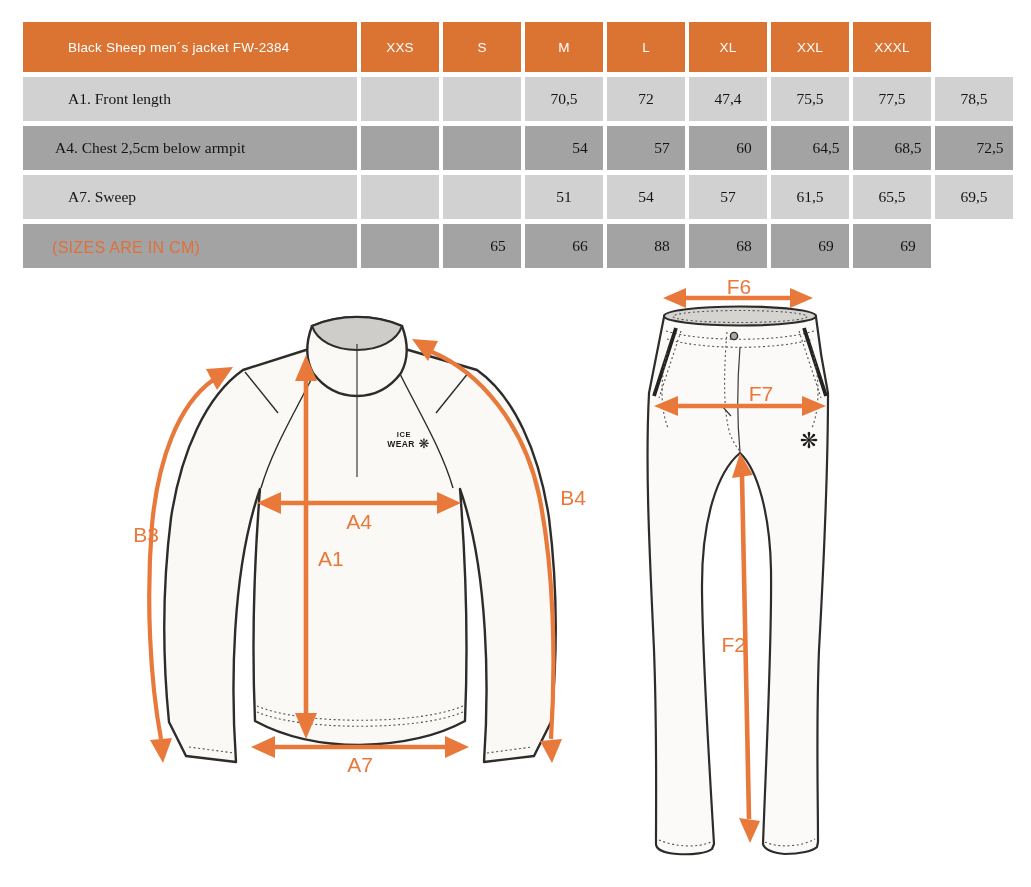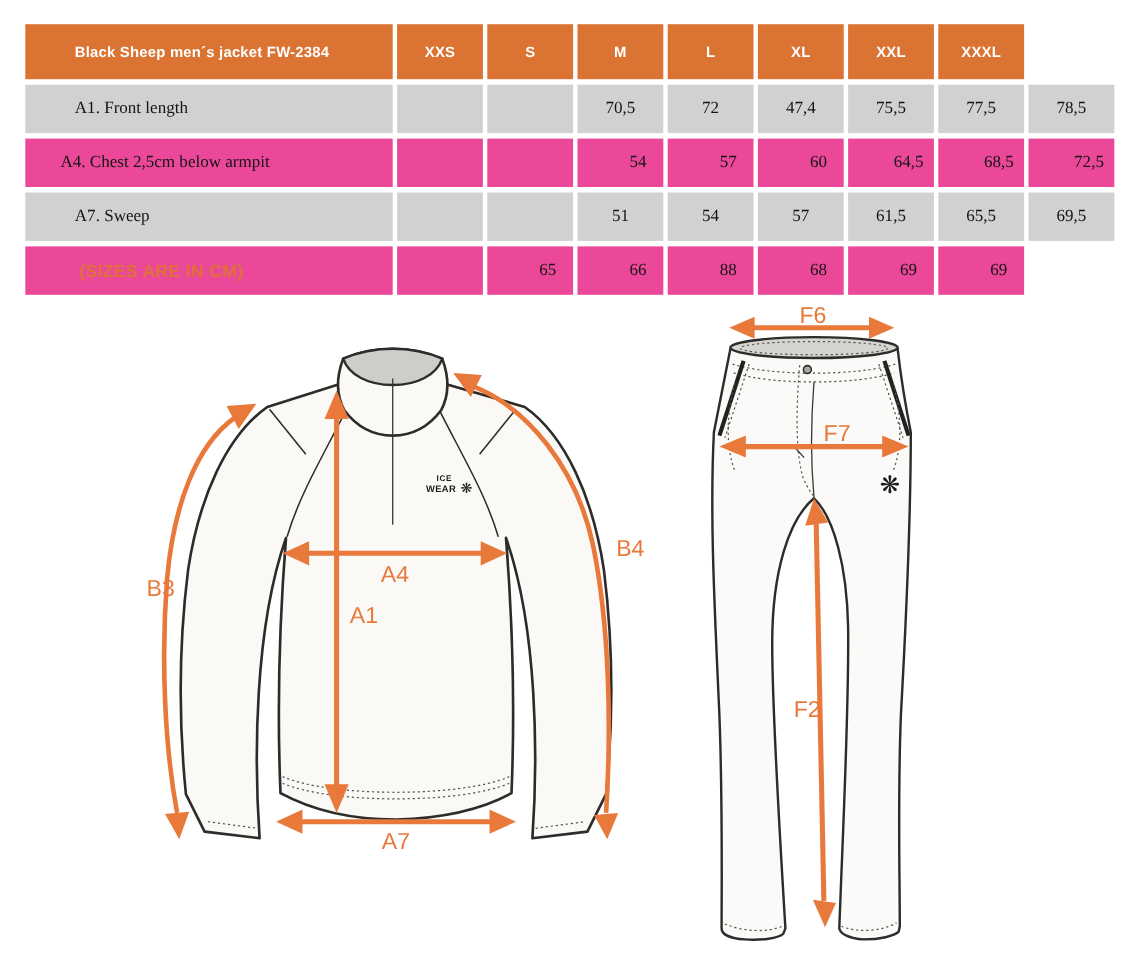--- a/index.html
+++ b/index.html
@@ -13,34 +13,34 @@
   .size-table { position: absolute; left: 23px; top: 22px; }
   .trow {
     display: grid;
     grid-template-columns: 334px repeat(8, 78px);
     column-gap: 4px;
     margin-bottom: 5px;
   }
   .cell { display: flex; align-items: center; justify-content: center; }
   .thead .cell {
     height: 50px; background: #DB7332; color: #ffffff;
-    font-weight: bold; font-size: 13.5px; letter-spacing: 0.2px;
+    font-weight: normal; font-size: 13.5px; letter-spacing: 0.2px;
   }
   .trow.data .cell {
     height: 44px;
     font-family: Liberation Serif, serif;
     font-size: 15.5px; color: #141414;
   }
   .cell.first { justify-content: flex-start; padding-left: 45px; }
   .trow.dark .cell { background: #D2D1D1; }
-  .trow.light .cell { background: #ec4899; padding-left: 32px; }
+  .trow.light .cell { background: #a3a3a3; padding-left: 32px; }
   
   .units-note {
-    position: absolute; left: 72px; top: 239px;
-    color: #E0703A; font-size: 16px; font-weight: 700; letter-spacing: 0.3px;
+    position: absolute; left: 52px; top: 239px;
+    color: #E0703A; font-size: 16px; font-weight: 400; letter-spacing: 0.3px;
   }
   
   svg { position: absolute; }
   .garment { fill: #FAF9F6; stroke: #2D2C2A; stroke-width: 2.4; stroke-linejoin: round; }
   .collarGray { fill: #CFCDC9; stroke: #2D2C2A; stroke-width: 2.2; }
   .pantsBody { fill: #FBFAF8; stroke: #2D2C2A; stroke-width: 2.2; stroke-linejoin: round; }
   .waistGray { fill: #D6D4D1; stroke: #2D2C2A; stroke-width: 2.2; }
   .seam { fill: none; stroke: #2D2C2A; stroke-width: 1.4; }
   .thin { fill: none; stroke: #3A3937; stroke-width: 1.2; }
   .dotted { fill: none; stroke: #55534f; stroke-width: 1.1; stroke-dasharray: 2,2.6; }

